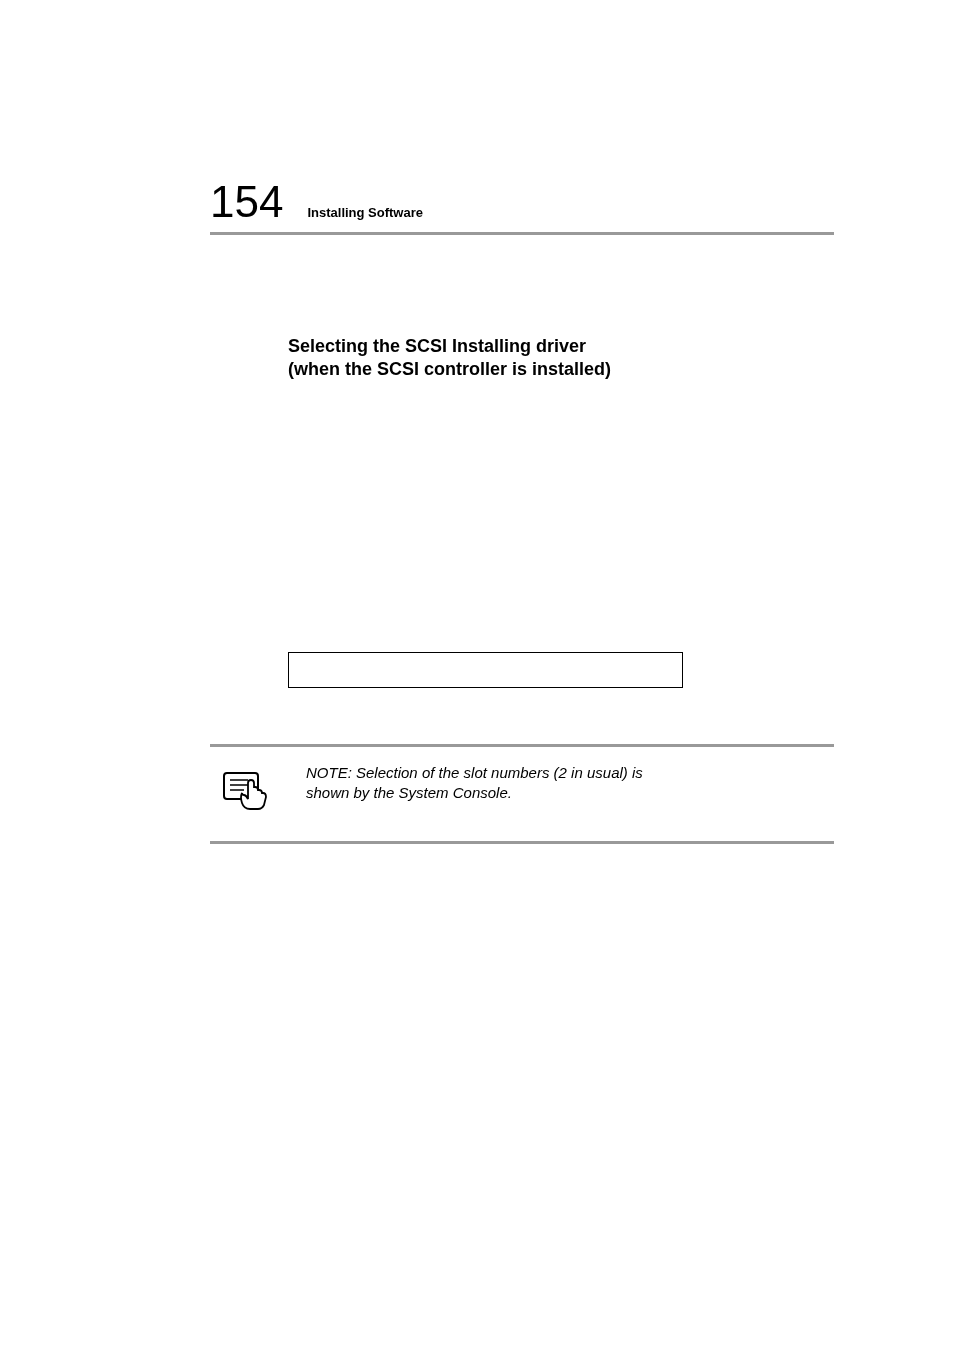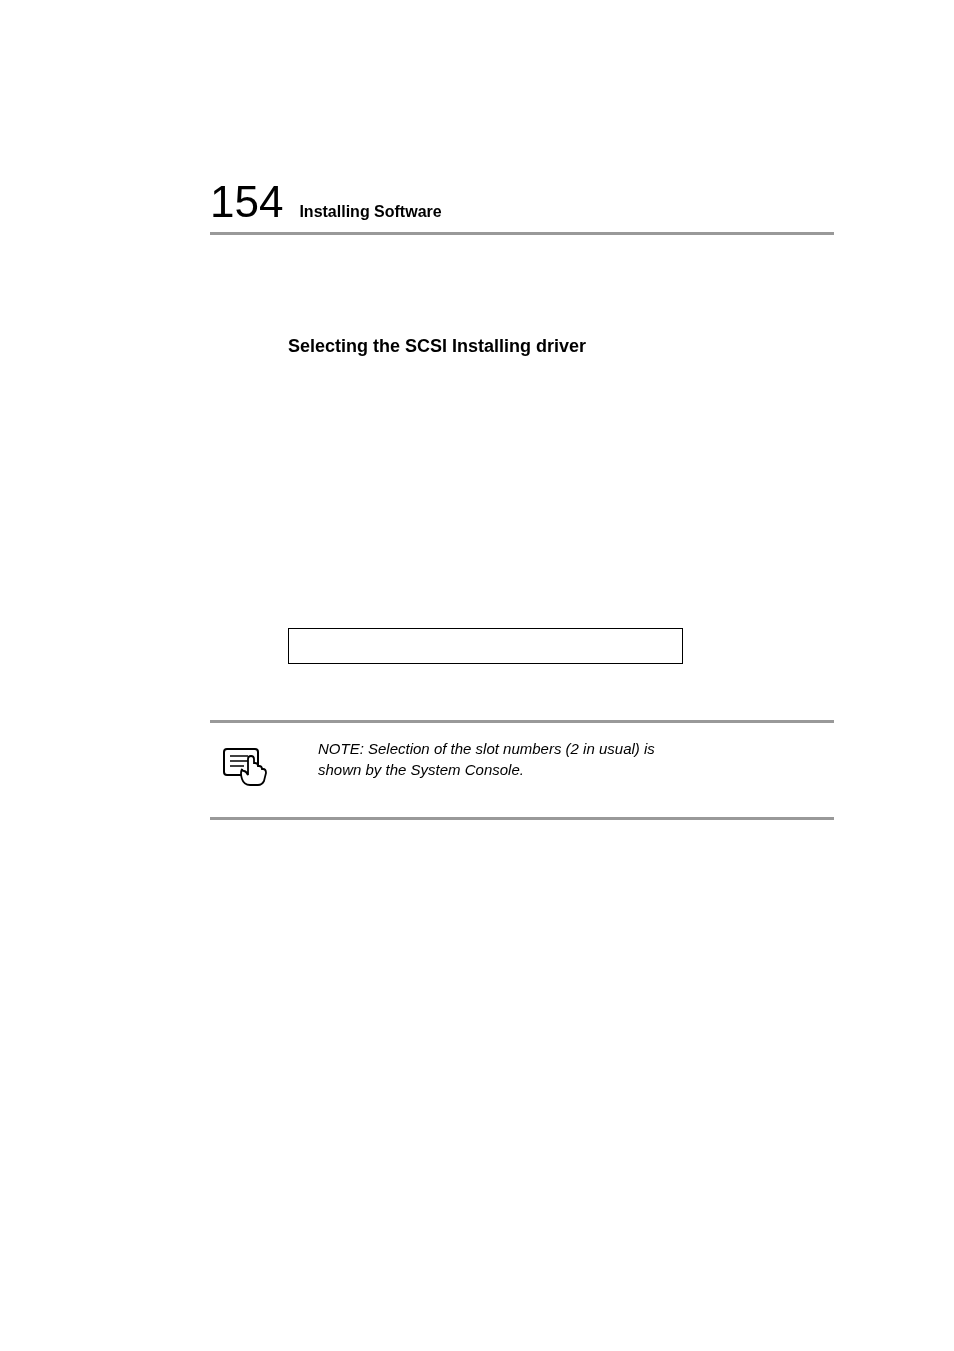--- a/index.html
+++ b/index.html
@@ -13,33 +13,33 @@
       background: #ffffff;
       font-family: Arial, Helvetica, sans-serif;
       position: relative;
     }
     .page {
       padding: 180px 120px 60px 210px;
     }
     .header {
       display: flex;
       align-items: baseline;
-      gap: 16px;
+      gap: 24px;
       padding-bottom: 8px;
       border-bottom: 3px solid #999;
       margin-bottom: 100px;
     }
     .page-number {
       font-size: 44px;
       font-weight: normal;
       color: #000;
       line-height: 1;
     }
     .chapter-title {
-      font-size: 16px;
+      font-size: 13px;
       font-weight: bold;
       color: #000;
     }
     .content {
       padding-left: 78px;
     }
     .section-heading {
       font-size: 18px;
       font-weight: bold;
       color: #000;
@@ -47,21 +47,21 @@
       margin-bottom: 270px;
     }
     .empty-box {
       border: 1px solid #000;
       height: 36px;
       width: 395px;
       margin-bottom: 56px;
     }
     .note-block {
       display: flex;
-      gap: 44px;
+      gap: 32px;
       border-top: 3px solid #999;
       border-bottom: 3px solid #999;
       padding: 16px 0 18px 0;
       margin-left: -78px;
       margin-bottom: 36px;
     }
     .note-icon-wrap {
       flex-shrink: 0;
       padding-left: 8px;
     }
@@ -86,20 +86,21 @@
 
   <div class="header">
     <div class="page-number">154</div>
     <div class="chapter-title">Installing Software</div>
   </div>
 
   <div class="content">
 
     <div class="section-heading">
       <span>Selecting the SCSI Installing driver</span><br>
+      <span>(when the SCSI controller is installed)</span>
     </div>
 
     <div class="empty-box"></div>
 
     <div class="note-block">
       <div class="note-icon-wrap">
         <svg width="56" height="56" viewBox="0 0 56 56">
           <rect x="6" y="10" width="34" height="26" rx="3" fill="none" stroke="#000" stroke-width="2"></rect>
           <line x1="12" y1="17" x2="30" y2="17" stroke="#000" stroke-width="1.5"></line>
           <line x1="12" y1="22" x2="30" y2="22" stroke="#000" stroke-width="1.5"></line>

